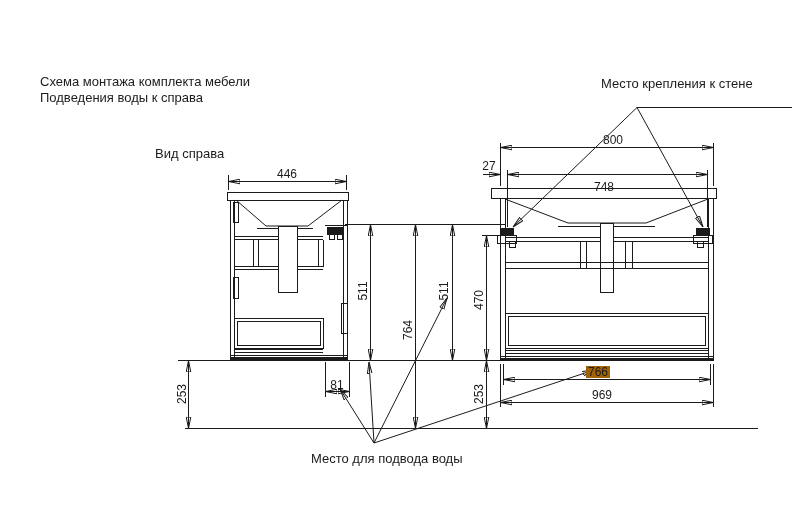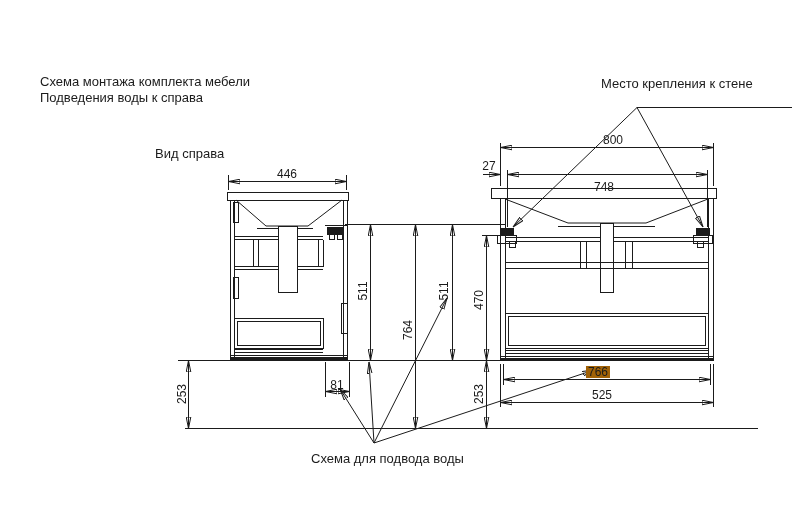--- a/index.html
+++ b/index.html
@@ -172,29 +172,29 @@
   </g>
 </svg>
 
   <div class="lbl title-block" style="left:40px;top:74px;">
     <div>Схема монтажа комплекта мебели</div>
     <div>Подведения воды к справа</div>
   </div>
 
   <div class="lbl" style="left:155px;top:146px;">Вид справа</div>
   <div class="lbl" style="left:601px;top:76px;">Место крепления к стене</div>
-  <div class="lbl" style="left:311px;top:451px;">Схема для подвода воды</div>
+  <div class="lbl" style="left:311px;top:451px;">Место для подвода воды</div>
 
   <div class="dim" style="left:287px;top:174px;text-align:center;">446</div>
   <div class="dim" style="left:613px;top:140px;">800</div>
   <div class="dim" style="left:489px;top:166px;">27</div>
   <div class="dim" style="left:604px;top:167px;margin-top:20px;">748</div>
   <div class="dim rot" style="left:363px;top:291px;">511</div>
   <div class="dim rot" style="left:408px;top:330px;">764</div>
   <div class="dim rot" style="left:444px;top:291px;">511</div>
   <div class="dim rot" style="left:479px;top:300px;">470</div>
   <div class="dim rot" style="left:182px;top:394px;">253</div>
   <div class="dim rot" style="left:479px;top:394px;">253</div>
   <div class="dim" style="left:337px;top:385px;">81</div>
   <div class="dim mask" style="left:598px;top:372px;">766</div>
-  <div class="dim" style="left:602px;top:395px;">525</div>
+  <div class="dim" style="left:602px;top:395px;">969</div>
 
 </div>
 
 </body></html>

